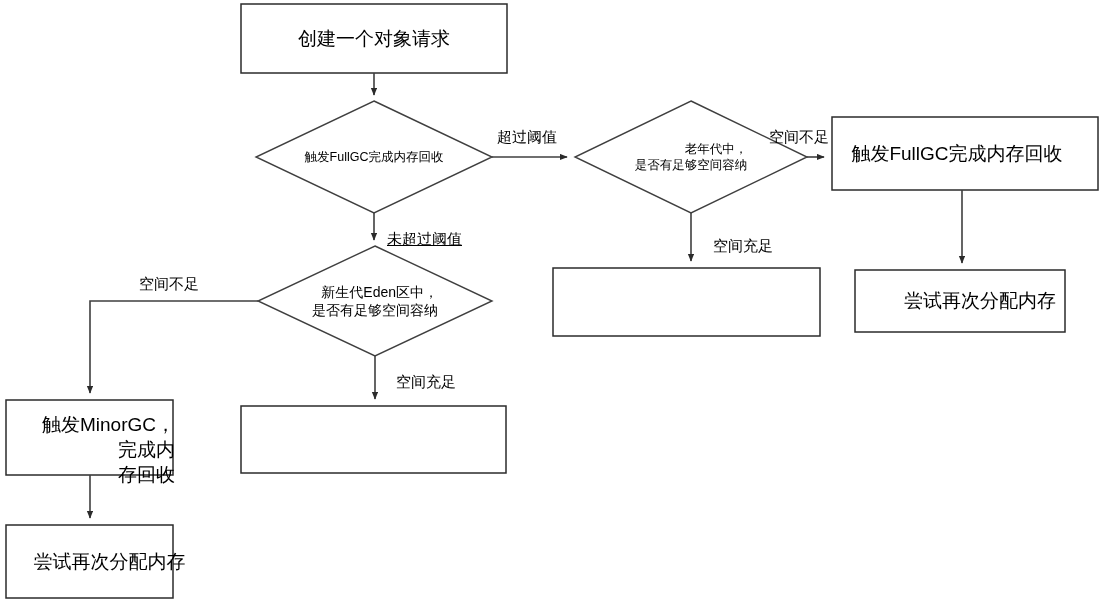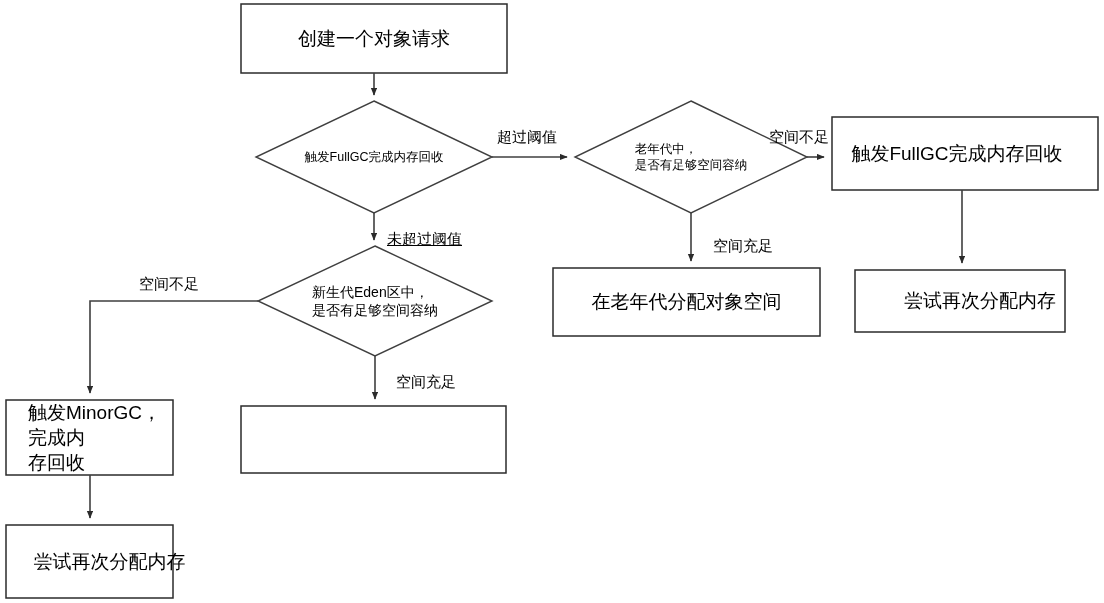--- a/index.html
+++ b/index.html
@@ -38,21 +38,21 @@
   .edge-line {
     stroke: #3f3f3f;
     stroke-width: 1.6;
     fill: none;
   }
   .node-text {
     position: absolute;
     display: flex;
     align-items: center;
     justify-content: center;
-    text-align: left;
+    text-align: right;
     color: #000000;
     line-height: 1.32;
     white-space: pre-line;
     pointer-events: none;
   }
   .t-box-lg { font-size: 19px; }
   .t-box-md { font-size: 19px; margin-left: 20px; }
   .t-diamond-sm { font-size: 12.5px; }
   .t-diamond-xs { font-size: 14px; }
   .edge-label {
@@ -120,25 +120,24 @@
   <div class="node-text t-diamond-sm" style="left:276px; top:101px; width:196px; height:112px;">触发FullGC完成内存回收</div>
 
   <div class="node-text t-diamond-sm" style="left:595px; top:101px; width:192px; height:112px;">老年代中，
 是否有足够空间容纳</div>
 
   <div class="node-text t-diamond-xs" style="left:278px; top:246px; width:194px; height:110px;">新生代Eden区中，
 是否有足够空间容纳</div>
 
   <div class="node-text t-box-lg" style="left:824px; top:117px; width:266px; height:73px;">触发FullGC完成内存回收</div>
 
-  <div class="node-text t-box-lg" style="left:553px; top:268px; width:267px; height:68px;">在老年代分配对象空间</div>
 
   <div class="node-text t-box-md" style="left:855px; top:270px; width:210px; height:62px;">尝试再次分配内存</div>
 
-  <div class="node-text t-box-md" style="left:8px; top:400px; width:147px; height:75px;">触发MinorGC，完成内
+  <div class="node-text t-box-md" style="left:8px; top:412px; width:147px; height:75px;">触发MinorGC，完成内
 存回收</div>
 
 
   <div class="node-text t-box-md" style="left:6px; top:525px; width:167px; height:73px;">尝试再次分配内存</div>
 
   <div class="edge-label" style="left:497px; top:119px;">超过阈值</div>
 
   <div class="edge-label" style="left:769px; top:119px;">空间不足</div>
 
   <div class="edge-label" style="left:387px; top:221px;text-decoration:underline;">未超过阈值</div>

